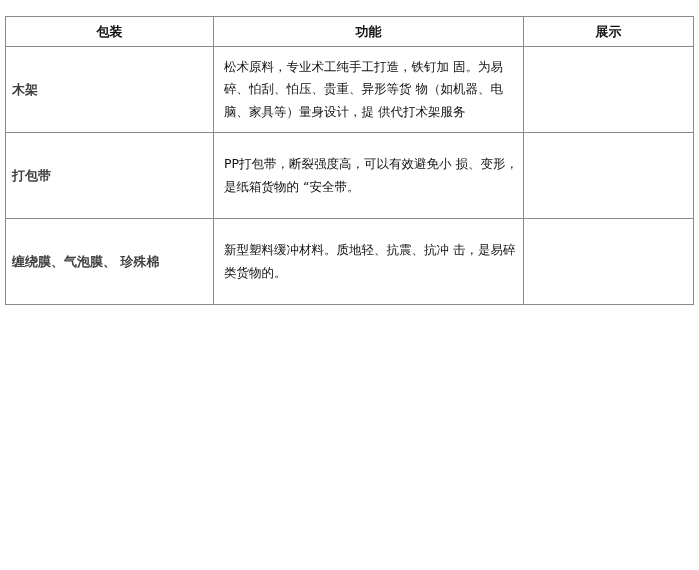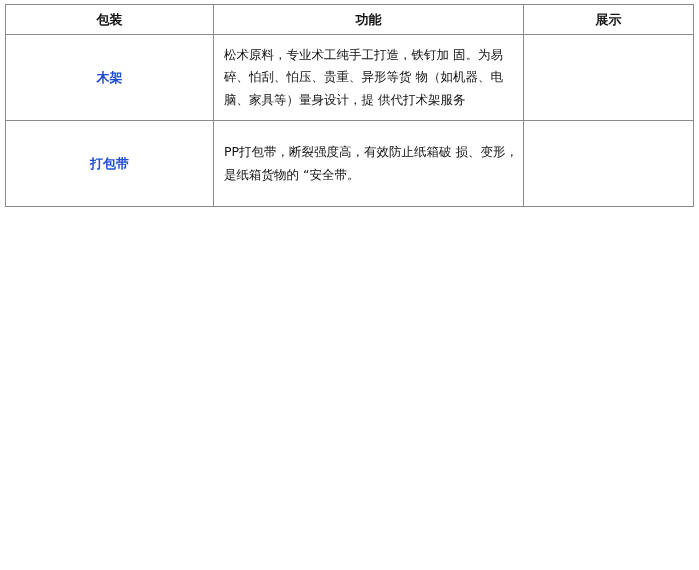--- a/index.html
+++ b/index.html
@@ -16,21 +16,21 @@
   .sheet {
     width: 699px;
     height: 570px;
     position: relative;
     box-sizing: border-box;
   }
   table.pkg-table {
     border-collapse: collapse;
     table-layout: fixed;
     width: 688px;
-    margin: 4px 0 0 5px;
+    margin: 16px 0 0 5px;
     border: 1px solid #8a8a8a;
   }
   table.pkg-table th,
   table.pkg-table td {
     border: 1px solid #8a8a8a;
     vertical-align: middle;
     box-sizing: border-box;
   }
   col.c-name { width: 208px; }
   col.c-func { width: 310px; }
@@ -39,24 +39,23 @@
   thead th {
     height: 30px;
     font-size: 13px;
     font-weight: bold;
     text-align: center;
     color: #111;
     padding: 0;
   }
   tbody tr { height: 86px; }
   td.name-cell {
-    text-align: center;
     font-size: 13px;
     font-weight: bold;
-    color: #1d4ed8;
+    color: #404040;
     padding: 4px 6px;
     line-height: 1.5;
   }
   td.func-cell {
     font-size: 12.5px;
     line-height: 1.8;
     padding: 8px 0 8px 10px;
     text-align: left;
     color: #111;
   }
@@ -139,27 +138,37 @@
             <div class="post" style="left:128px;"></div>
 
           </div>
         </td>
       </tr>
 
 
 
       <tr>
         <td class="name-cell">打包带</td>
-        <td class="func-cell">PP打包带，断裂强度高，有效防止纸箱破 损、变形，是纸箱货物的 “安全带。</td>
+        <td class="func-cell">PP打包带，断裂强度高，可以有效避免小 损、变形，是纸箱货物的 “安全带。</td>
         <td class="show-cell">
           <div class="img-box img-rolls">
             
             
             
             
           </div>
         </td>
       </tr>
 
+      <tr>
+        <td class="name-cell">缠绕膜、气泡膜、 珍殊棉</td>
+        <td class="func-cell">新型塑料缓冲材料。质地轻、抗震、抗冲 击，是易碎类货物的。</td>
+        <td class="show-cell">
+          <div class="img-box img-film">
+            
+            
+          </div>
+        </td>
+      </tr>
 
     </tbody>
   </table>
 </div>
 
 </body></html>

